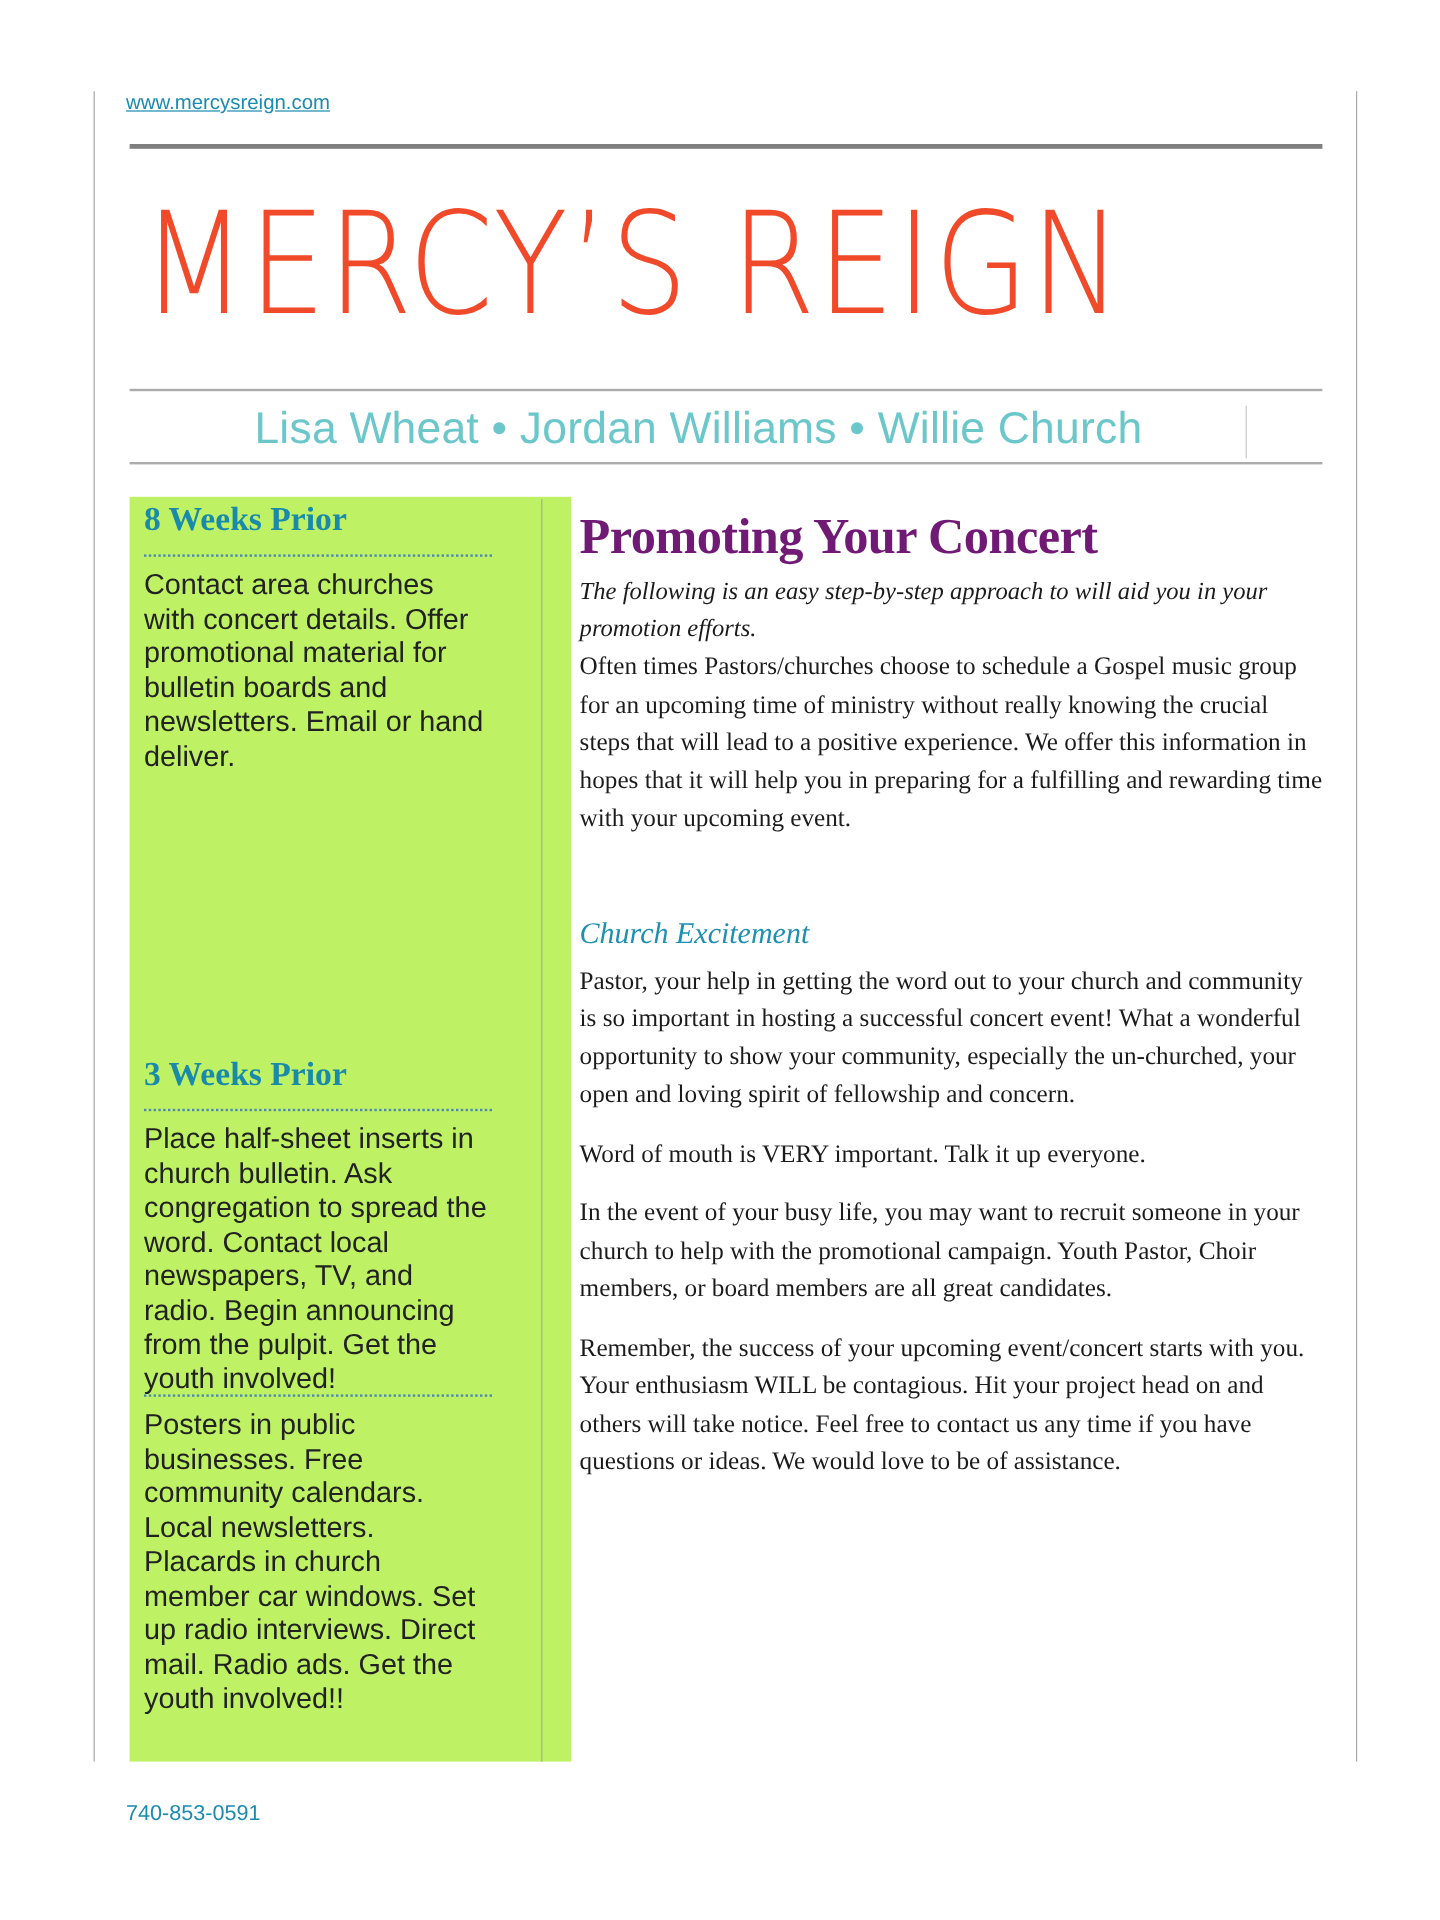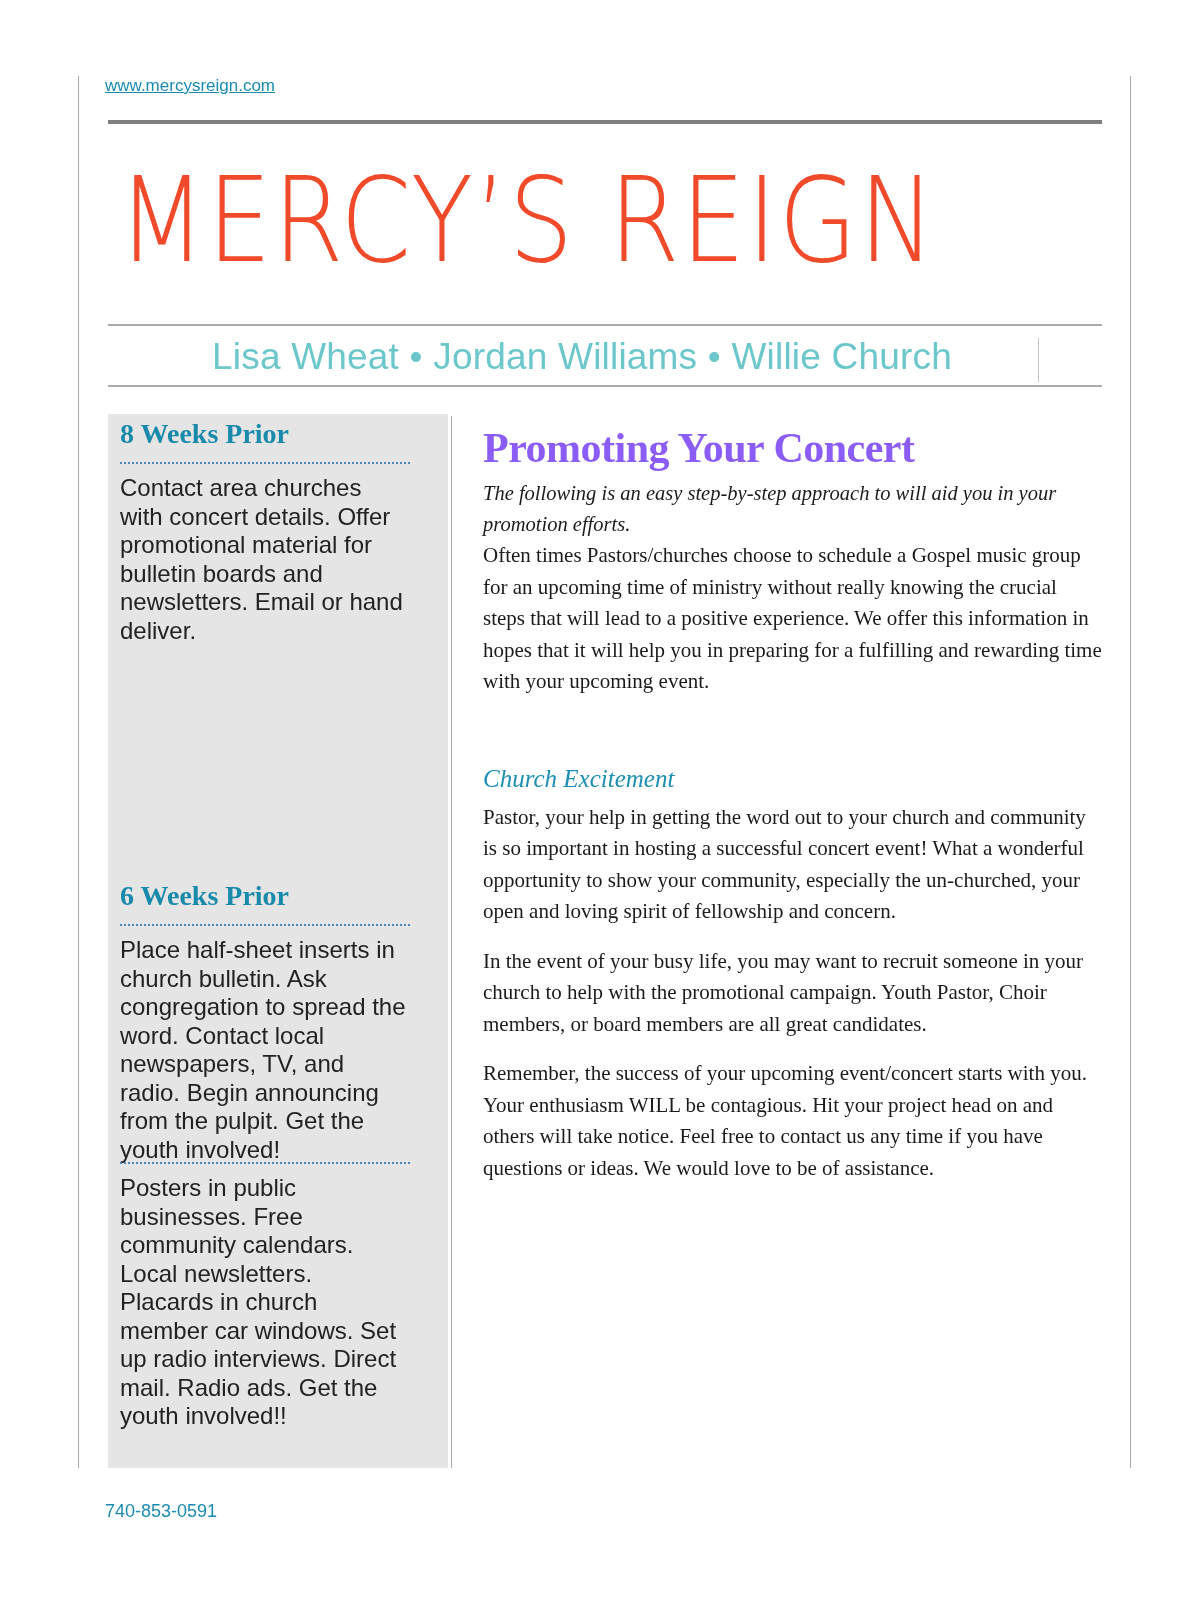--- a/index.html
+++ b/index.html
@@ -16,28 +16,28 @@
 
   .hrule-top { position: absolute; left: 108px; top: 120px; width: 994px; height: 4px; background: #7f7f7f; }
 
   .title { position: absolute; left: 118px; top: 150px; width: 980px; font-family: "DejaVu Sans", sans-serif; font-weight: 200; font-size: 118px; line-height: 140px; color: #f04a2a; letter-spacing: 2px; white-space: nowrap; -webkit-text-stroke: 0px; transform: scaleX(0.86); transform-origin: left top; }
 
   .hrule-mid { position: absolute; left: 108px; top: 324px; width: 994px; height: 2px; background: #ababab; }
   .hrule-bot { position: absolute; left: 108px; top: 385px; width: 994px; height: 2px; background: #ababab; }
 
   .subtitle { position: absolute; left: 212px; top: 336px; font-size: 37px; color: #6cc7cb; white-space: nowrap; letter-spacing: 0.2px; }
 
-  .sidebar { position: absolute; left: 108px; top: 414px; width: 340px; height: 1054px; background: #e5e5e5; text-decoration: underline; }
+  .sidebar { position: absolute; left: 108px; top: 414px; width: 368px; height: 1054px; background: #bef264; text-decoration: underline; }
   .sb-section { position: absolute; left: 12px; width: 290px; }
   .sb-heading { font-family: "Liberation Serif", serif; font-weight: bold; font-size: 28px; color: #1a8aaa; line-height: 36px; margin: 0; }
   .sb-dots { height: 0; border-bottom: 2px dotted #4e86b8; margin-top: 10px; width: 290px; }
   .sb-body { font-size: 24px; line-height: 28.5px; color: #222222; margin-top: 10px; }
 
   .main { position: absolute; left: 483px; top: 420px; width: 620px; font-family: "Liberation Serif", serif; color: #1b1b1b; }
-  .main-title { font-family: "Liberation Serif", serif; font-weight: bold; font-size: 42px; color: #8b5cf6; margin: 0; line-height: 56px; letter-spacing: -0.5px; }
+  .main-title { font-family: "Liberation Serif", serif; font-weight: bold; font-size: 42px; color: #701a75; margin: 0; line-height: 56px; letter-spacing: -0.5px; }
   .main-intro { font-style: italic; font-size: 20.5px; line-height: 31px; margin-top: 2px; color: #1b1b1b; }
   .main-p { font-size: 21px; line-height: 31.5px; margin: 0 0 0 0; }
   .main-subhead { font-style: italic; font-size: 25px; color: #1d8fb0; margin-top: 64px; line-height: 34px; }
 
   .phone { position: absolute; left: 105px; top: 1501px; font-size: 18px; color: #1b8bb0; text-align: right; }
 </style>
 </head>
 <body>
 
 <div class="page">
@@ -56,36 +56,37 @@
   <div class="vline subtitle"></div>
   <div class="hrule-bot"></div>
 
   <div class="sidebar">
     <div class="sb-section" style="top: 2px;">
       <h3 class="sb-heading">8 Weeks Prior</h3>
       <div class="sb-dots"></div>
       <div class="sb-body">Contact area churches with concert details. Offer promotional material for bulletin boards and newsletters. Email or hand deliver.</div>
     </div>
     <div class="sb-section" style="top: 464px;">
-      <h3 class="sb-heading">6 Weeks Prior</h3>
+      <h3 class="sb-heading">3 Weeks Prior</h3>
       <div class="sb-dots"></div>
       <div class="sb-body">Place half-sheet inserts in church bulletin. Ask congregation to spread the word. Contact local newspapers, TV, and radio. Begin announcing from the pulpit. Get the youth involved!</div>
     </div>
     <div class="sb-section" style="top: 738px;">
       <div class="sb-dots"></div>
       <div class="sb-body">Posters in public businesses. Free community calendars. Local newsletters. Placards in church member car windows. Set up radio interviews. Direct mail. Radio ads. Get the youth involved!!</div>
     </div>
   </div>
 
   <div class="vline mid"></div>
 
   <div class="main">
     <h1 class="main-title">Promoting Your Concert</h1>
     <div class="main-intro">The following is an easy step-by-step approach to will aid you in your promotion efforts.</div>
     <p class="main-p">Often times Pastors/churches choose to schedule a Gospel music group for an upcoming time of ministry without really knowing the crucial steps that will lead to a positive experience. We offer this information in hopes that it will help you in preparing for a fulfilling and rewarding time with your upcoming event.</p>
     <div class="main-subhead">Church Excitement</div>
     <p class="main-p" style="margin-top:6px;">Pastor, your help in getting the word out to your church and community is so important in hosting a successful concert event! What a wonderful opportunity to show your community, especially the un-churched, your open and loving spirit of fellowship and concern.</p>
+    <p class="main-p" style="margin-top:18px;">Word of mouth is VERY important. Talk it up everyone.</p>
     <p class="main-p" style="margin-top:18px;">In the event of your busy life, you may want to recruit someone in your church to help with the promotional campaign. Youth Pastor, Choir members, or board members are all great candidates.</p>
     <p class="main-p" style="margin-top:18px;">Remember, the success of your upcoming event/concert starts with you. Your enthusiasm WILL be contagious. Hit your project head on and others will take notice. Feel free to contact us any time if you have questions or ideas. We would love to be of assistance.</p>
   </div>
 
   <div class="phone">740-853-0591</div>
 </div>
 
 </body></html>

